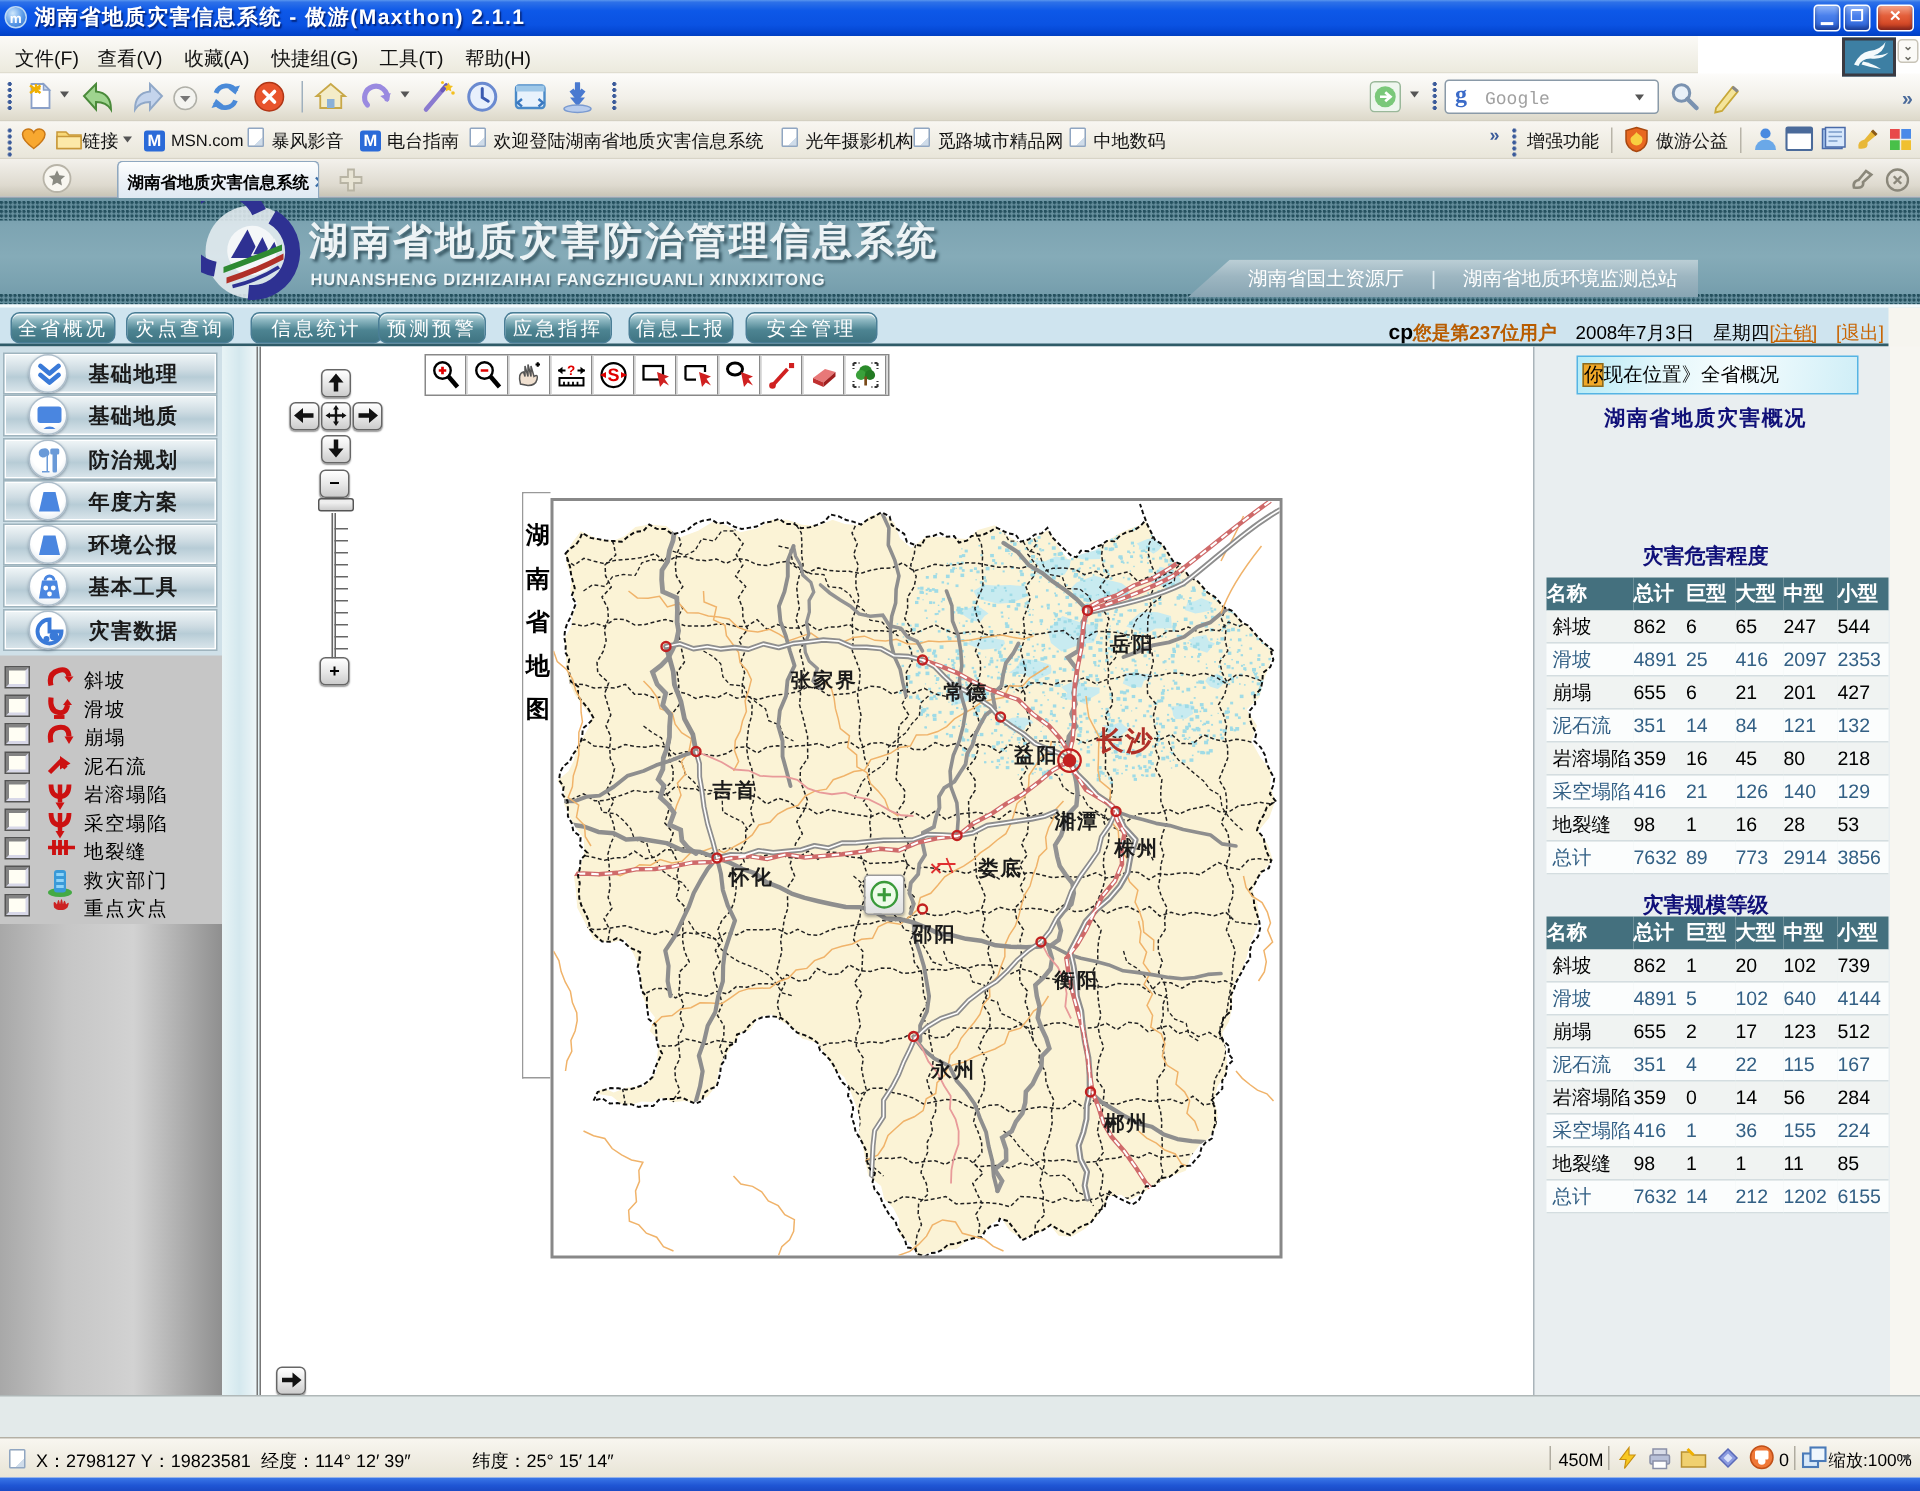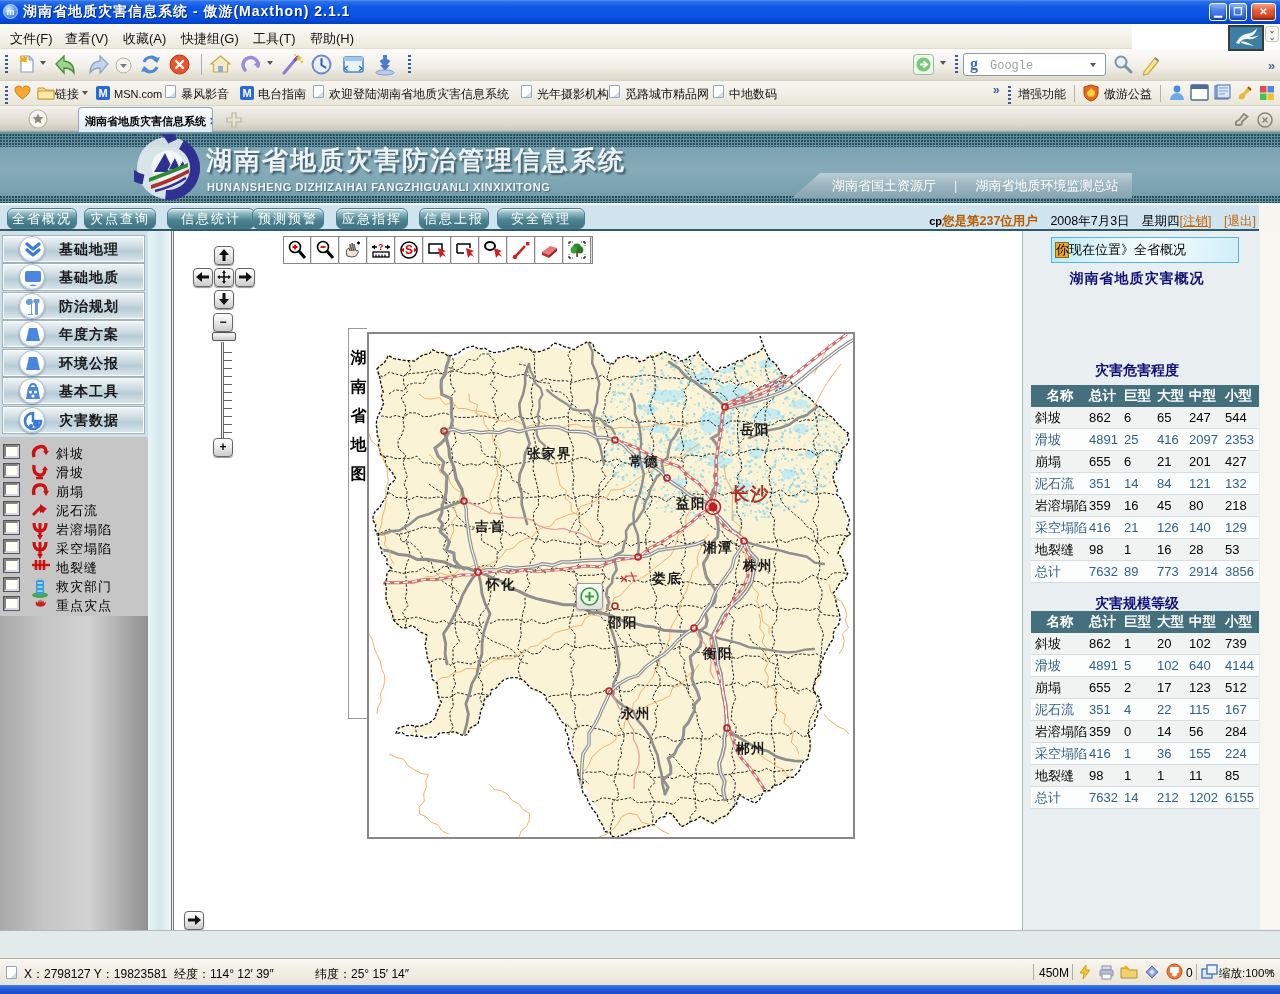--- a/index.html
+++ b/index.html
@@ -63,21 +63,21 @@
 #rpanel{position:absolute;left:1022px;top:99px;width:238px;height:699px;background:#e9eef0;border-left:1px solid #aab4ba;font-size:13px}
 #rscroll{position:absolute;left:1260px;top:99px;width:20px;height:699px;background:#f7f6f1}
 
 #bottomband{left:0;top:930px;width:1280px;height:28px;background:#e3eaea;border-top:1px solid #b0b8b8}
 #statusbar{left:0;top:958px;width:1280px;height:27px;background:linear-gradient(180deg,#f8f6f0,#e8e4d6);border-top:1px solid #b4b0a4;font-size:12px;color:#000}
 #statusbar span{white-space:nowrap}
 #winborder{left:0;top:985px;width:1280px;height:9px;background:linear-gradient(180deg,#3a77e8,#1f55d4 60%,#1a4ac4)}
 table.dt{border-collapse:collapse;width:228px;font-size:13px;table-layout:fixed}
 table.dt col.c0{width:58px}table.dt col.c1{width:35px}table.dt col.c2{width:33px}table.dt col.c3{width:32px}table.dt col.c4{width:36px}table.dt col.c5{width:34px}
 table.dt th{background:#44707e;color:#fff;font-weight:bold;padding:2px 0 2px 0;font-size:13.5px;text-align:left;height:17px}
-table.dt th.n{text-align:center}
+table.dt th.n{}
 table.dt td{padding:4px 0 3px 0;border-bottom:1px solid #d4dde0;height:14px;line-height:14px}
 table.dt td:first-child{padding-left:4px}
 table.dt tr{background:#f0f3f2}
 table.dt tr.blu{background:#fbfdfd}
 .blu{color:#336085}
 .sect{font-size:14px;font-weight:bold;color:#101078;text-align:center}
 </style></head>
 <body>
 
 <div class="abs" id="titlebar">
@@ -298,21 +298,21 @@
  </div>
  <div id="navband">
       <div style="position:absolute;left:1259px;top:0;width:21px;height:28px;background:#f6f5ef"></div>
   <div class="navbtn" style="left:7px;width:70px">全省概况</div>
   <div class="navbtn" style="left:84px;width:72px">灾点查询</div>
   <div class="navbtn" style="left:167px;width:88px">信息统计</div>
   <div class="navbtn" style="left:252px;width:72px">预测预警</div>
   <div class="navbtn" style="left:336px;width:72px">应急指挥</div>
   <div class="navbtn" style="left:419px;width:70px">信息上报</div>
   <div class="navbtn" style="left:497px;width:88px">安全管理</div>
-  <div id="userinfo"><b style="font-size:11px">cp</b><b style="color:#b85c00">您是第237位用户</b>　2008年7月3日　星期四<a style="color:#c86400;text-decoration:underline">[注销]</a>　<span style="color:#c86400">[退出]</span></div>
+  <div id="userinfo"><b style="font-size:14px">cp</b><b style="color:#b85c00">您是第237位用户</b>　2008年7月3日　星期四<a style="color:#c86400;text-decoration:underline">[注销]</a>　<span style="color:#c86400">[退出]</span></div>
  </div>
  <div id="lsb">
   <div class="accbtn" style="top:5px"><span class="accic"><svg width="26" height="26" viewBox="0 0 26 26">
             <path d="M7 7 L13 12 L19 7 M7 13 L13 18 L19 13" fill="none" stroke="#3a7ad8" stroke-width="3.2" stroke-linecap="round" stroke-linejoin="round"></path>
           </svg></span>基础地理</div>
   <div class="accbtn" style="top:33px"><span class="accic"><svg width="26" height="26" viewBox="0 0 26 26">
             <rect x="5" y="6" width="16" height="11" rx="2" fill="#4a86e0"></rect>
             <path d="M9 21 a5 4 0 0 1 8 0 z" fill="#4a86e0"></path>
           </svg></span>基础地质</div>
   <div class="accbtn" style="top:62px"><span class="accic"><svg width="26" height="26" viewBox="0 0 26 26">

